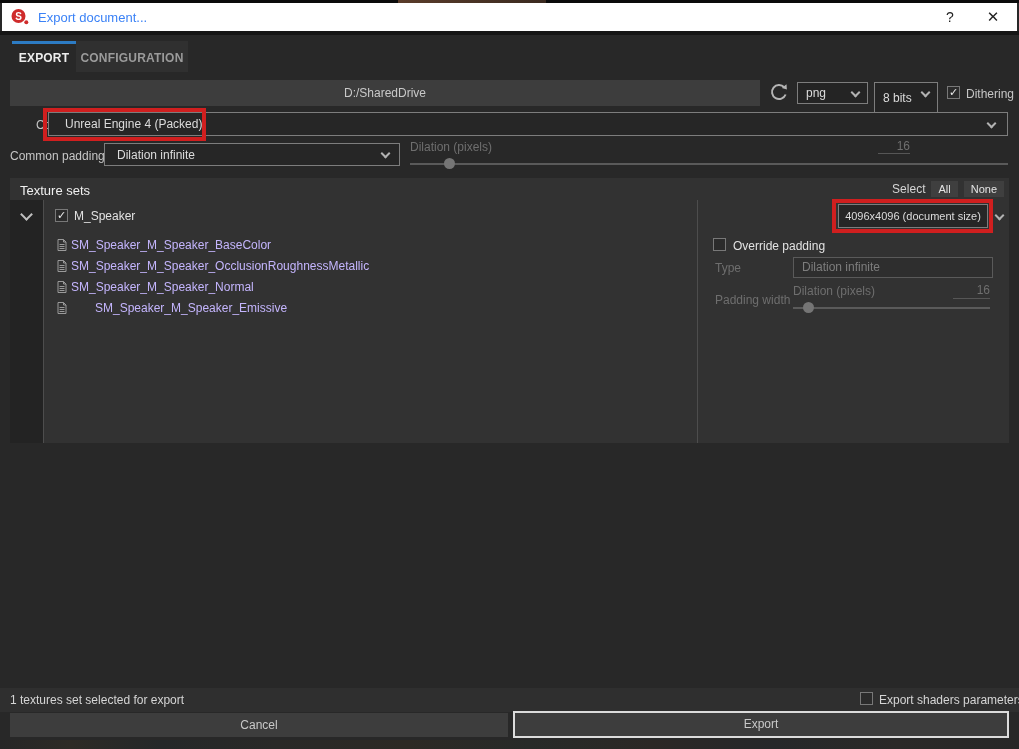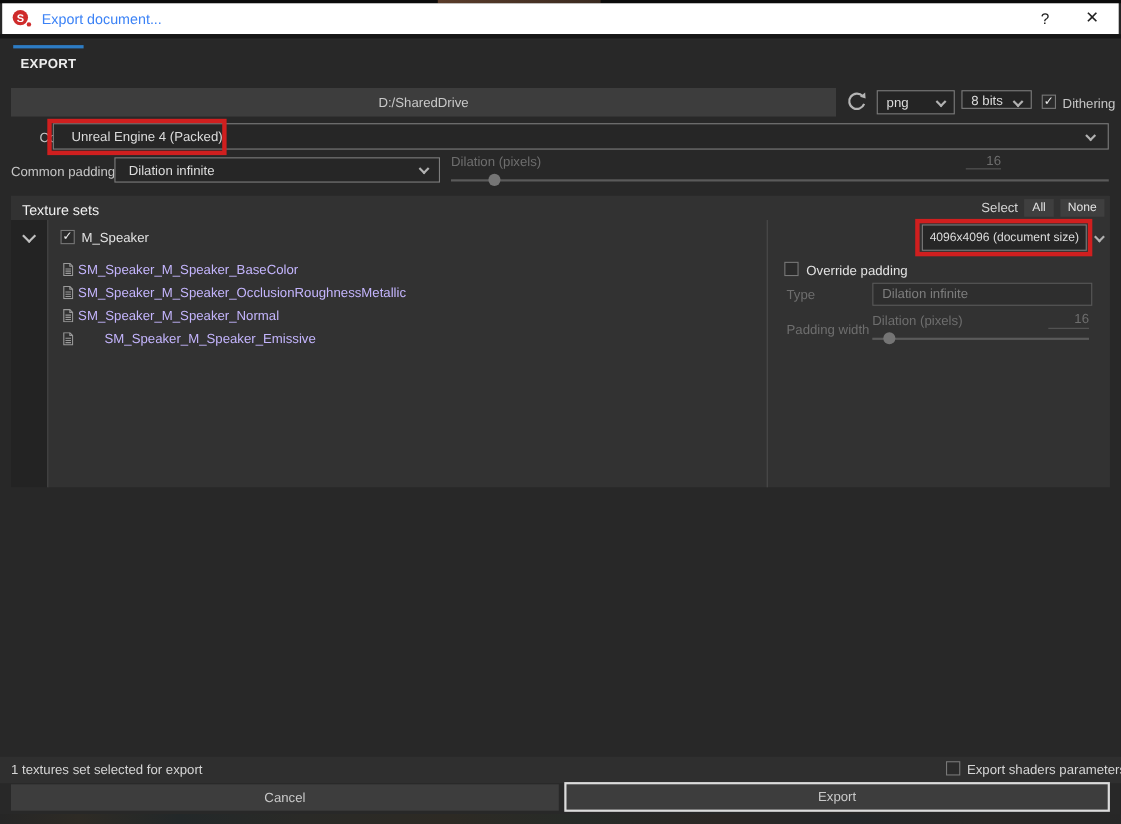--- a/index.html
+++ b/index.html
@@ -38,21 +38,21 @@
   
   .path-field { left:10px; top:80px; width:750px; height:26px; background:#3d3d3d;
     color:#c9c9c9; font-size:12px; text-align:center; line-height:26px; }
   .refresh-btn { left:767px; top:81px; width:24px; height:24px; }
   .combo { position:absolute; background:#242424; border:1px solid #7d7d7d;
     color:#dcdcdc; font-size:12px; white-space:nowrap; }
   .combo .val { position:absolute; left:8px; top:0; bottom:0; display:flex; align-items:center; }
   .chev { position:absolute; width:7px; height:7px; border-right:2px solid #b2b2b2;
     border-bottom:2px solid #b2b2b2; transform:rotate(45deg); }
   .combo-png { left:797px; top:82px; width:71px; height:22px; }
-  .combo-depth { left:874px; top:82px; width:64px; height:17px; }
+  .combo-depth { left:874px; top:82px; width:64px; height:32px; }
   .cb { position:absolute; width:13px; height:13px; background:#2b2b2b;
     border:1px solid #787878; color:#ececec; font-size:11px; line-height:11px;
     text-align:center; }
   .cb-dither { left:947px; top:86px; }
   .lbl { position:absolute; font-size:12px; color:#c6c6c6; white-space:nowrap; }
   .lbl-dim { color:#6e6e6e; }
   .lbl-dither { left:966px; top:87px; }
 
   
   .lbl-config { left:10px; top:118px;margin-left:26px; }
@@ -144,20 +144,21 @@
       <text x="8.5" y="12.6" font-size="10" font-weight="bold" fill="#ffffff" text-anchor="middle" font-family="Liberation Sans, sans-serif">S</text>
       <circle cx="16.3" cy="15.2" r="2" fill="#cf2b2b"></circle>
     </svg>
     <span class="titlebar-title">Export document...</span>
   </div>
   <div class="tb-btn tb-help">?</div>
   <div class="tb-btn tb-close">✕</div>
 
   <div class="abs tab-strip"></div>
   <div class="tab tab-active">EXPORT</div>
+  <div class="tab tab-inactive">CONFIGURATION</div>
 
   <div class="abs path-field">D:/SharedDrive</div>
   <svg class="abs refresh-btn" viewBox="0 0 24 24">
     <path d="M18.6 13.5 a7 7 0 1 1 -1.4-7.2" fill="none" stroke="#b5b5b5" stroke-width="2"></path>
     <path d="M19.5 3.2 L19.9 8.6 L14.8 6.9 Z" fill="#b5b5b5"></path>
   </svg>
   <div class="combo combo-png">
     <span class="val">png</span>
     <span class="chev" style="right:8px; top:6px;"></span>
   </div>

